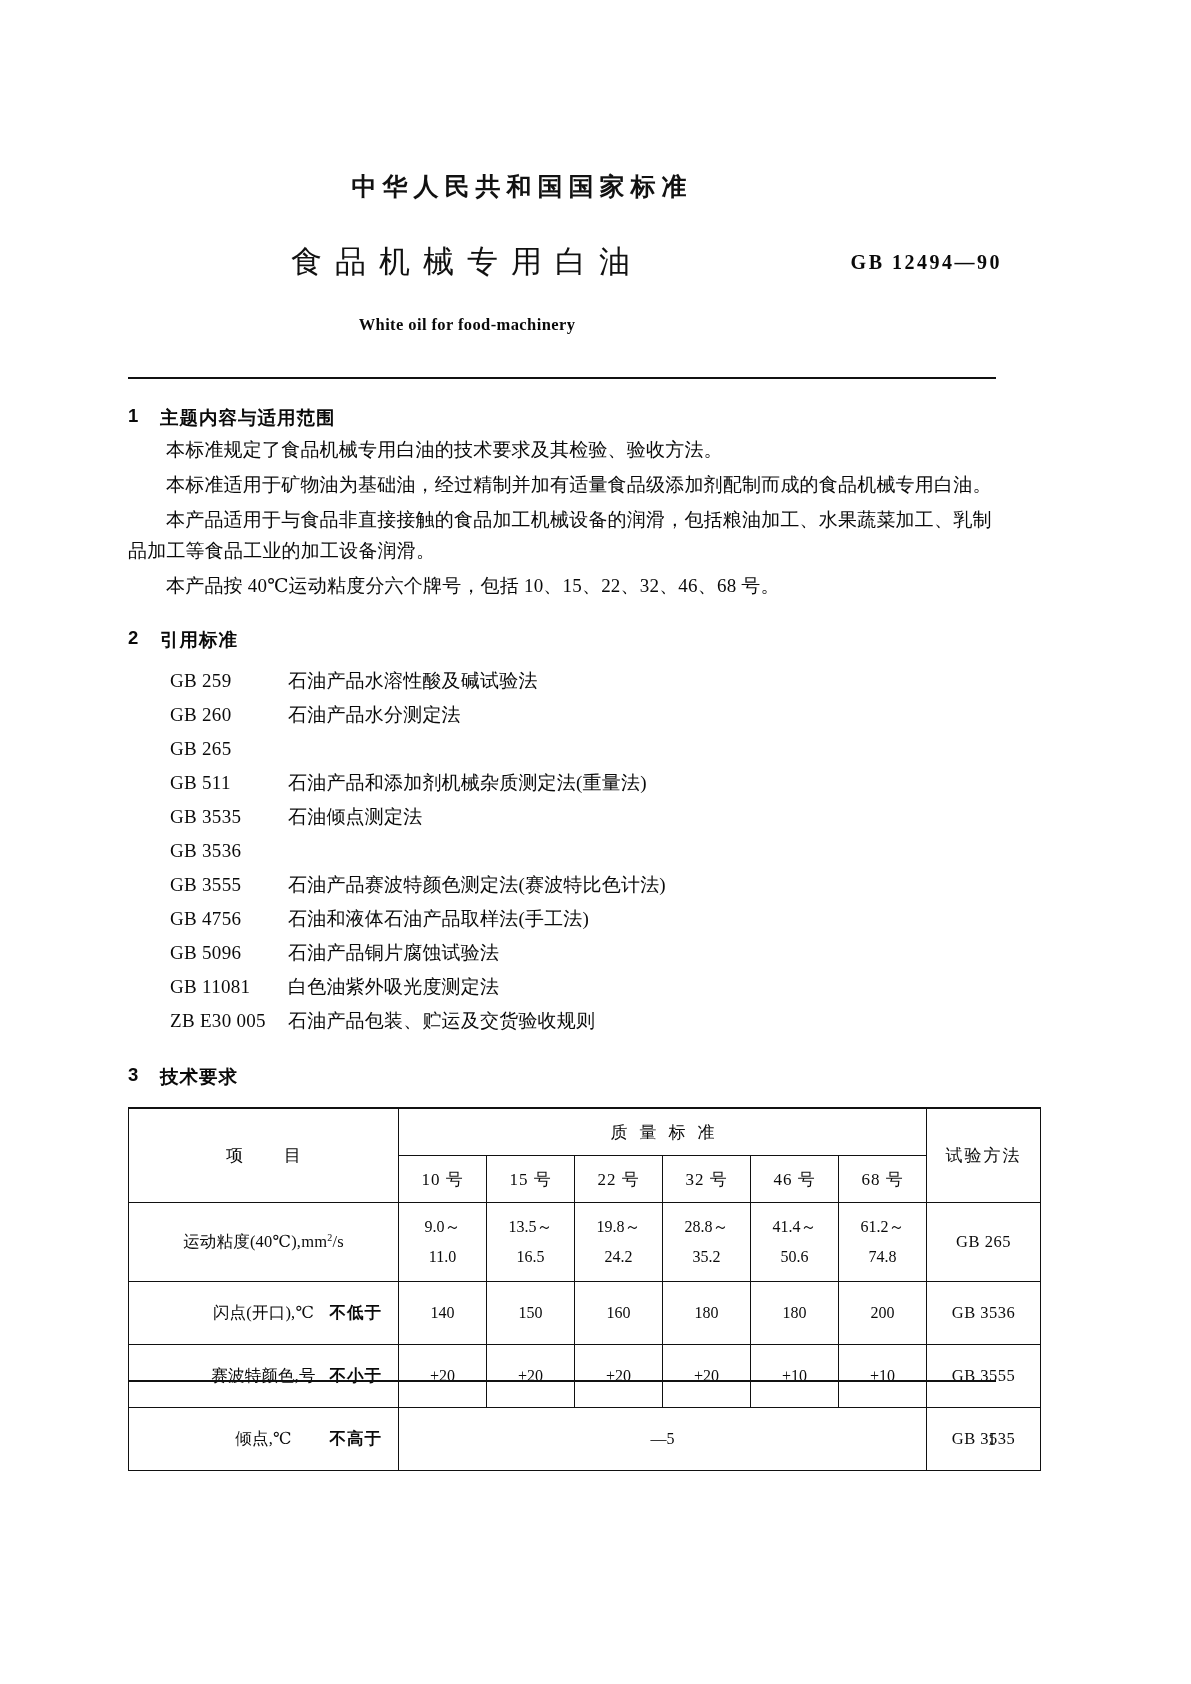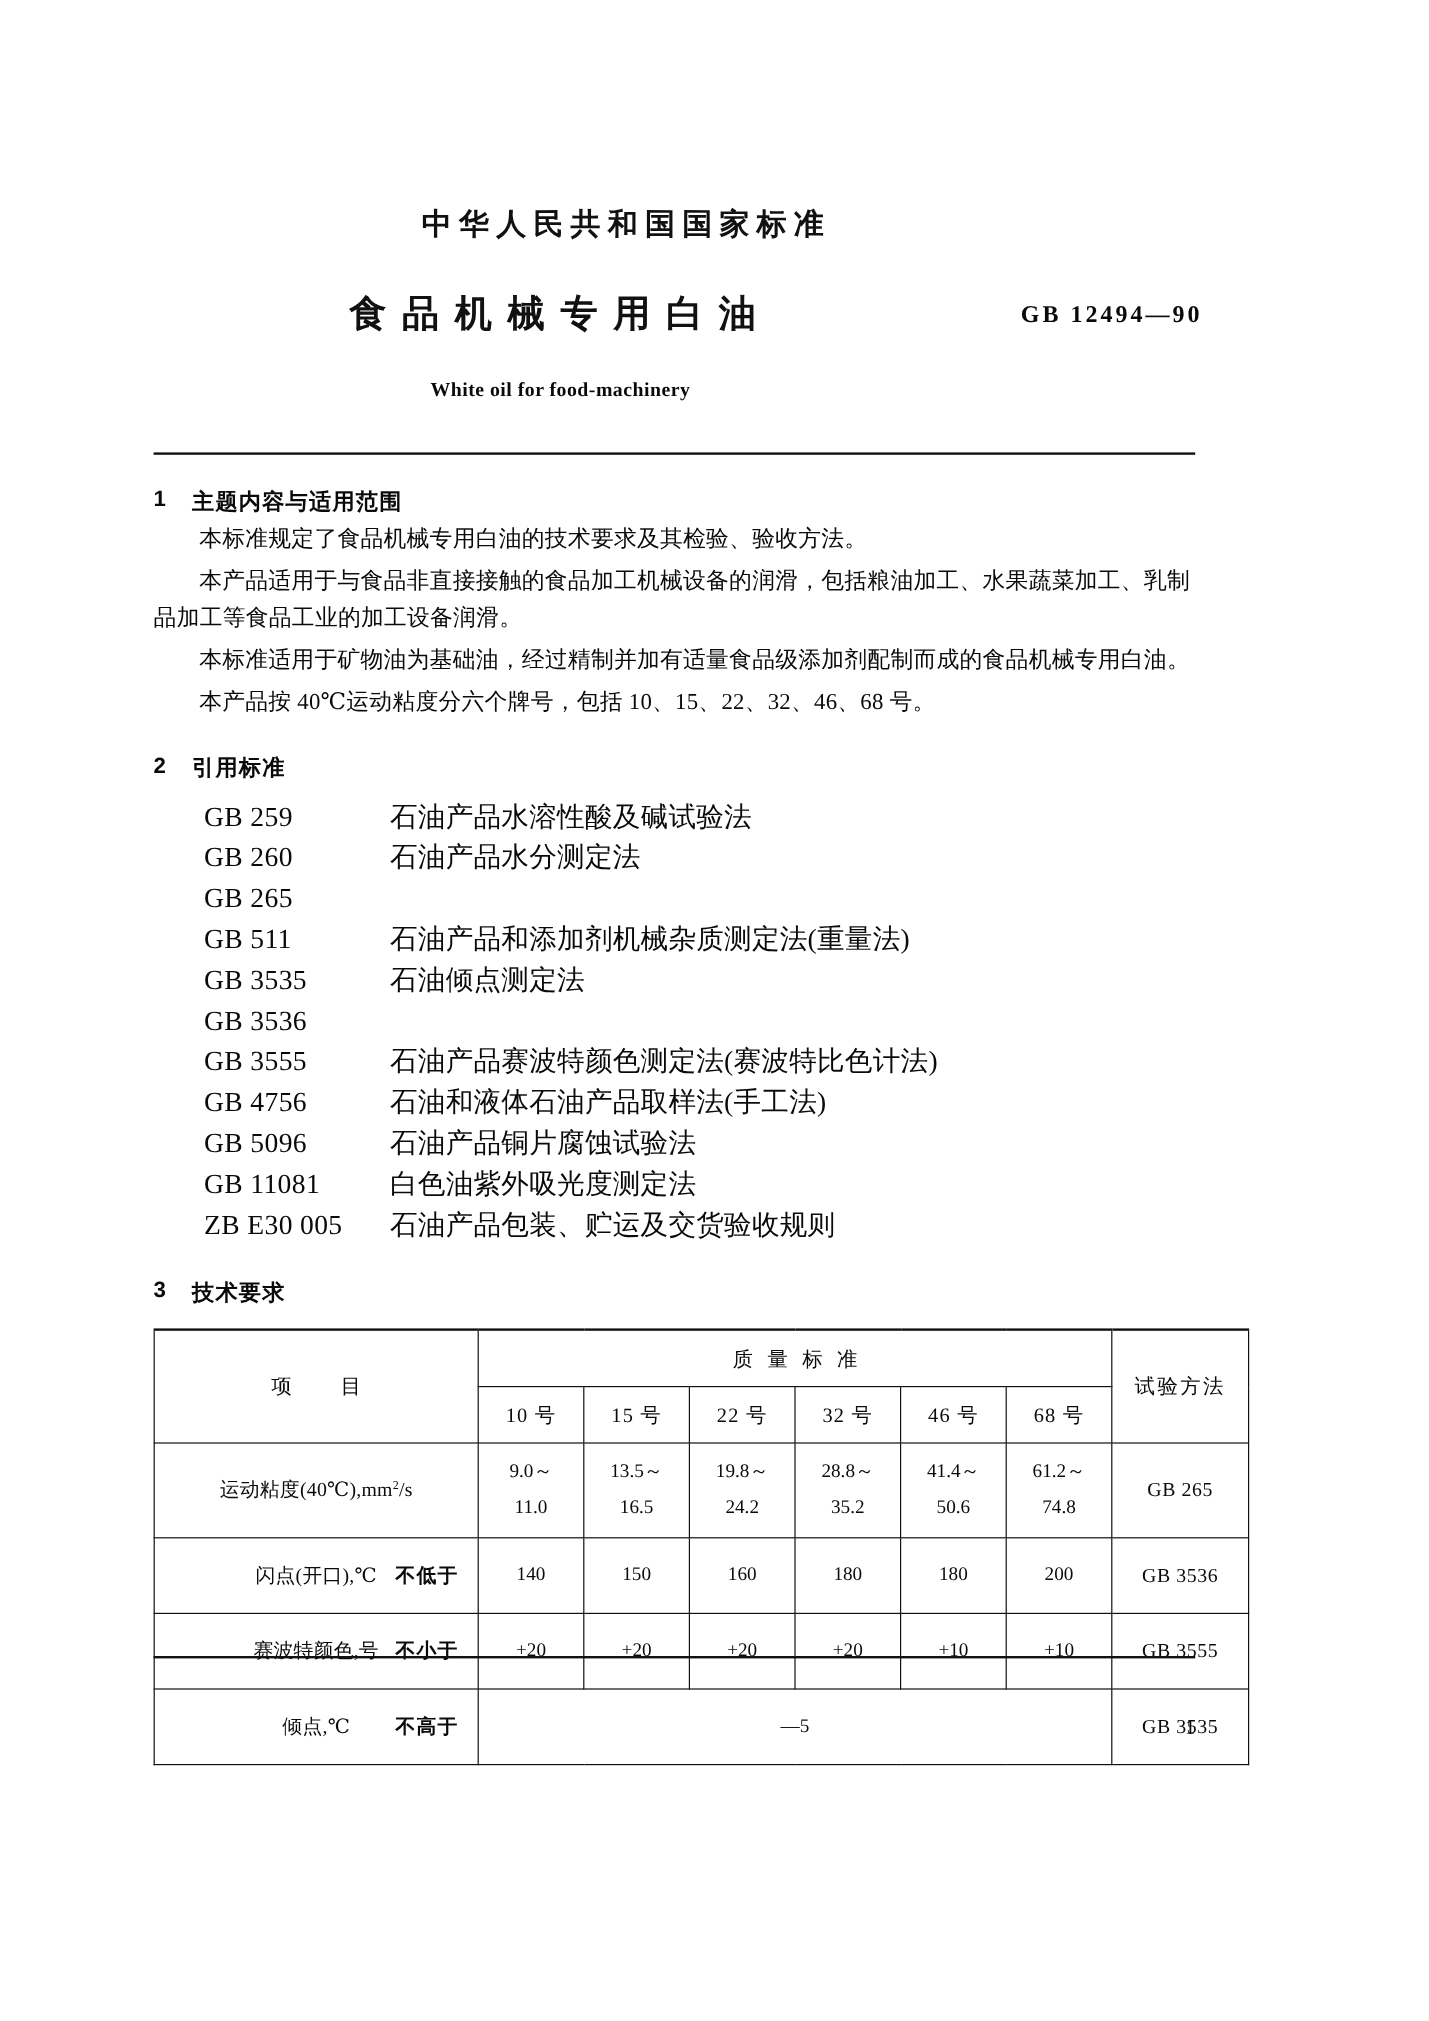--- a/index.html
+++ b/index.html
@@ -38,21 +38,21 @@
     color:#111;
     margin-left:-80px;
   }
   .title-row{
     position:relative;
     margin-top:38px;
     height:46px;
   }
   .doc-title{
     font-family:"Liberation Sans","DejaVu Sans",sans-serif;
-    font-weight:bold;
+    font-weight:normal;
     font-size:31px;
     letter-spacing:13px;
     color:#111;
     margin-left:-190px;
   }
   .std-code{
     position:absolute;
     right:-6px;
     top:10px;
     font-family:"Liberation Serif","DejaVu Serif",serif;
@@ -89,24 +89,23 @@
     line-height:31px;
     text-indent:38px;
     letter-spacing:0.2px;
     margin-top:4px;
   }
   .s1 .para:first-of-type{margin-top:12px;}
 
   .ref-list{margin-top:12px;}
   .ref-item{
     display:flex;
-    font-size:23px;
+    font-size:19px;
     line-height:34px;
     padding-left:42px;
-    gap:37px;
   }
   .ref-code{
     flex:0 0 118px;
     width:118px;
     letter-spacing:0.3px;
   }
   .ref-name{letter-spacing:0.2px;}
 
   
   .tbl-wrap{margin-top:18px;}
@@ -211,22 +210,22 @@
       <div class="eng-title">White oil for food-machinery</div>
     </div>
     <div class="rule"></div>
 
     <div class="s1">
       <div class="sec-head">
         <span class="sec-num">1</span>
         <span>主题内容与适用范围</span>
       </div>
       <div class="para">本标准规定了食品机械专用白油的技术要求及其检验、验收方法。</div>
+      <div class="para">本标准适用于矿物油为基础油，经过精制并加有适量食品级添加剂配制而成的食品机械专用白油。</div>
       <div class="para">本产品适用于与食品非直接接触的食品加工机械设备的润滑，包括粮油加工、水果蔬菜加工、乳制品加工等食品工业的加工设备润滑。</div>
-      <div class="para">本标准适用于矿物油为基础油，经过精制并加有适量食品级添加剂配制而成的食品机械专用白油。</div>
       <div class="para">本产品按 40℃运动粘度分六个牌号，包括 10、15、22、32、46、68 号。</div>
     </div>
 
     <div>
       <div class="sec-head">
         <span class="sec-num">2</span>
         <span>引用标准</span>
       </div>
       <div class="ref-list">
         <div class="ref-item">

